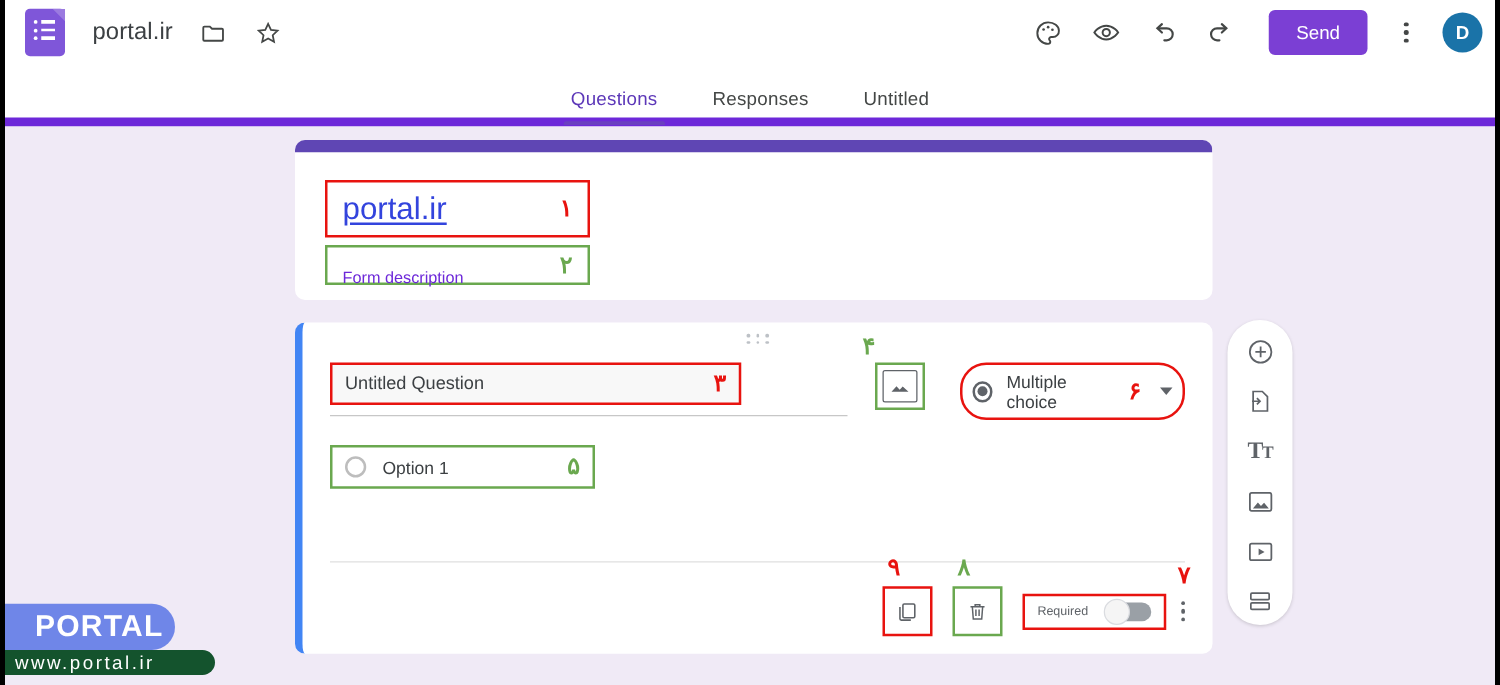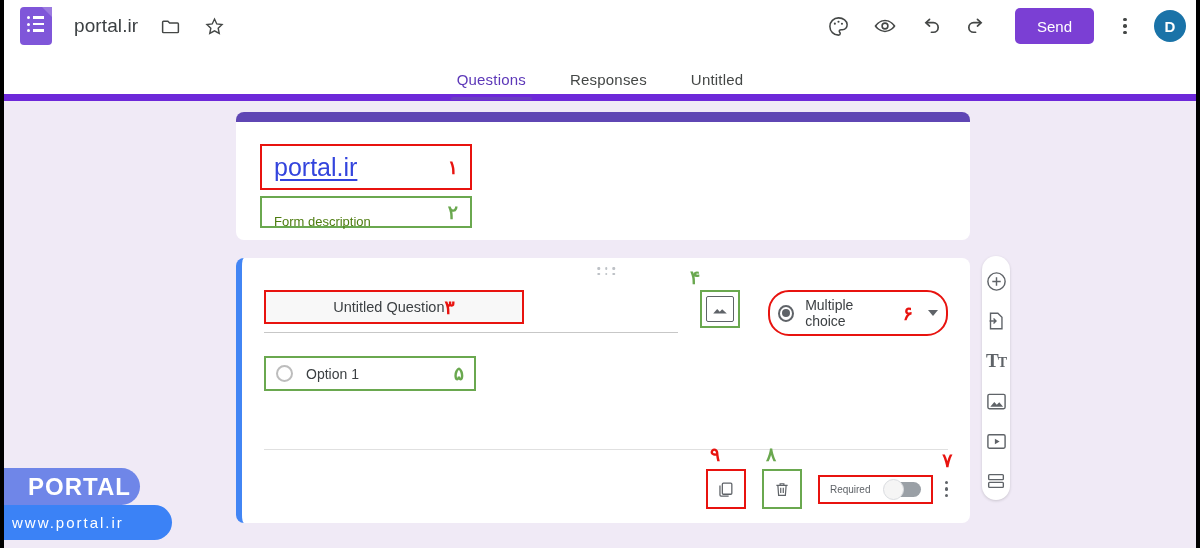--- a/index.html
+++ b/index.html
@@ -88,40 +88,40 @@
     display: flex; align-items: center; justify-content: space-between;
   }
   .form-title-text {
     font-size: 25px; color: #3344dd; text-decoration: underline;
     text-underline-offset: 3px;
   }
   .form-desc-box {
     margin-top: 6px; width: 212px; height: 32px; padding: 0 12px;
     display: flex; align-items: center; justify-content: space-between;
   }
-  .form-desc-text { font-size: 13px; color: #4d7c0f; margin-top: 19px; }
+  .form-desc-text { font-size: 13px; color: #6d28d9; margin-top: 19px; }
 
   
   .q-card {
     margin-top: 18px; background: #fff; border-radius: 8px;
     border-left: 6px solid #4285f4; height: 265px; position: relative;
     padding: 14px 22px 0 22px;
   }
   .drag-handle {
     position: absolute; top: 9px; left: 50%; transform: translateX(-50%);
     display: flex; gap: 5px;
   }
   .dh-col { display: flex; flex-direction: column; gap: 3px; }
   .dh-col i { width: 2.5px; height: 2.5px; background: #bdc1c6; border-radius: 50%; display: block; }
 
   .q-row { display: flex; align-items: flex-start; margin-top: 18px; }
   .q-title-wrap { width: 414px; }
   .q-title-box {
-    width: 260px; height: 34px; padding: 0 10px;
-    display: flex; align-items: center; justify-content: center;
+    width: 329px; height: 34px; padding: 0 10px;
+    display: flex; align-items: center; justify-content: space-between;
     background: #f8f8f8;
   }
   .q-title-text { font-size: 14.5px; color: #3c4043; }
   .q-underline { width: 414px; height: 1px; background: #c7c7c7; margin-top: 8px; }
 
   .img-ann { margin-left: 22px; padding: 4px; }
   .img-btn {
     width: 28px; height: 26px; border: 1.6px solid #5f6368; border-radius: 2px;
     display: flex; align-items: center; justify-content: center;
   }
@@ -160,35 +160,35 @@
   .req-ann { margin-left: 16px; padding: 5px 10px; display: flex; align-items: center; gap: 14px; position: relative; }
   .req-text { font-size: 10px; color: #5f6368; }
   .toggle { width: 36px; height: 15px; border-radius: 8px; background: #9aa0a6; position: relative; }
   .toggle i { position: absolute; left: -2px; top: -3px; width: 21px; height: 21px;
               border-radius: 50%; background: #f5f5f5; border: 1px solid #dadce0; display: block; }
   .fkebab { margin-left: 12px; display: flex; flex-direction: column; gap: 3px; align-items: center; }
   .fkebab i { width: 3.5px; height: 3.5px; background: #5f6368; border-radius: 50%; display: block; }
 
   
   .side-toolbar {
-    position: absolute; left: 982px; top: 256px; width: 28px; height: 244px;
+    position: absolute; left: 982px; top: 256px; width: 52px; height: 244px;
     background: #fff; border-radius: 26px; box-shadow: 0 1px 3px rgba(0,0,0,.16);
     display: flex; flex-direction: column; align-items: center; padding-top: 12px; gap: 14px;
   }
   .st-item { width: 26px; height: 26px; display: flex; align-items: center; justify-content: center; color: #5f6368; }
 
   
   .wm { position: absolute; left: 0; bottom: 8px; }
   .wm-top {
     width: 140px; height: 37px; background: #6f86e8; border-radius: 0 20px 20px 0;
     display: flex; align-items: center; padding-left: 28px;
     color: #fff; font-size: 24px; font-weight: bold; letter-spacing: 1px;
   }
   .wm-bot {
-    width: 172px; height: 35px; background: #3b82f6; border-radius: 0 18px 18px 0;
+    width: 172px; height: 20px; background: #14532d; border-radius: 0 18px 18px 0;
     display: flex; align-items: center; padding-left: 12px;
     color: #fff; font-size: 15px; letter-spacing: 2px;
   }
   .edge { position: absolute; top: 0; bottom: 0; width: 4px; background: #000; }
   .edge.l { left: 0; } .edge.r { right: 0; }
 </style>
 </head>
 <body>
 
 <div id="app">

